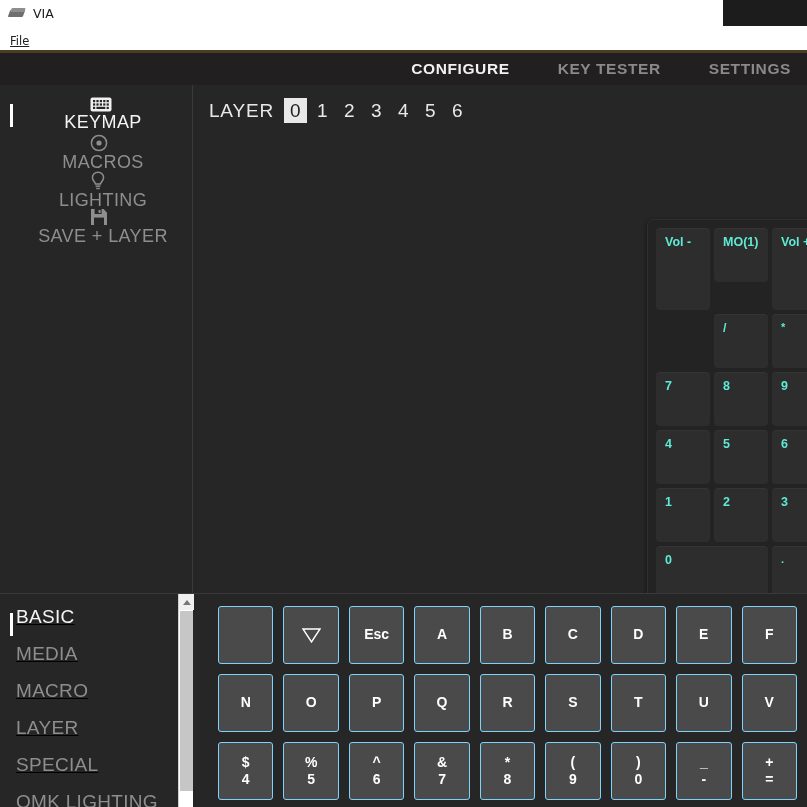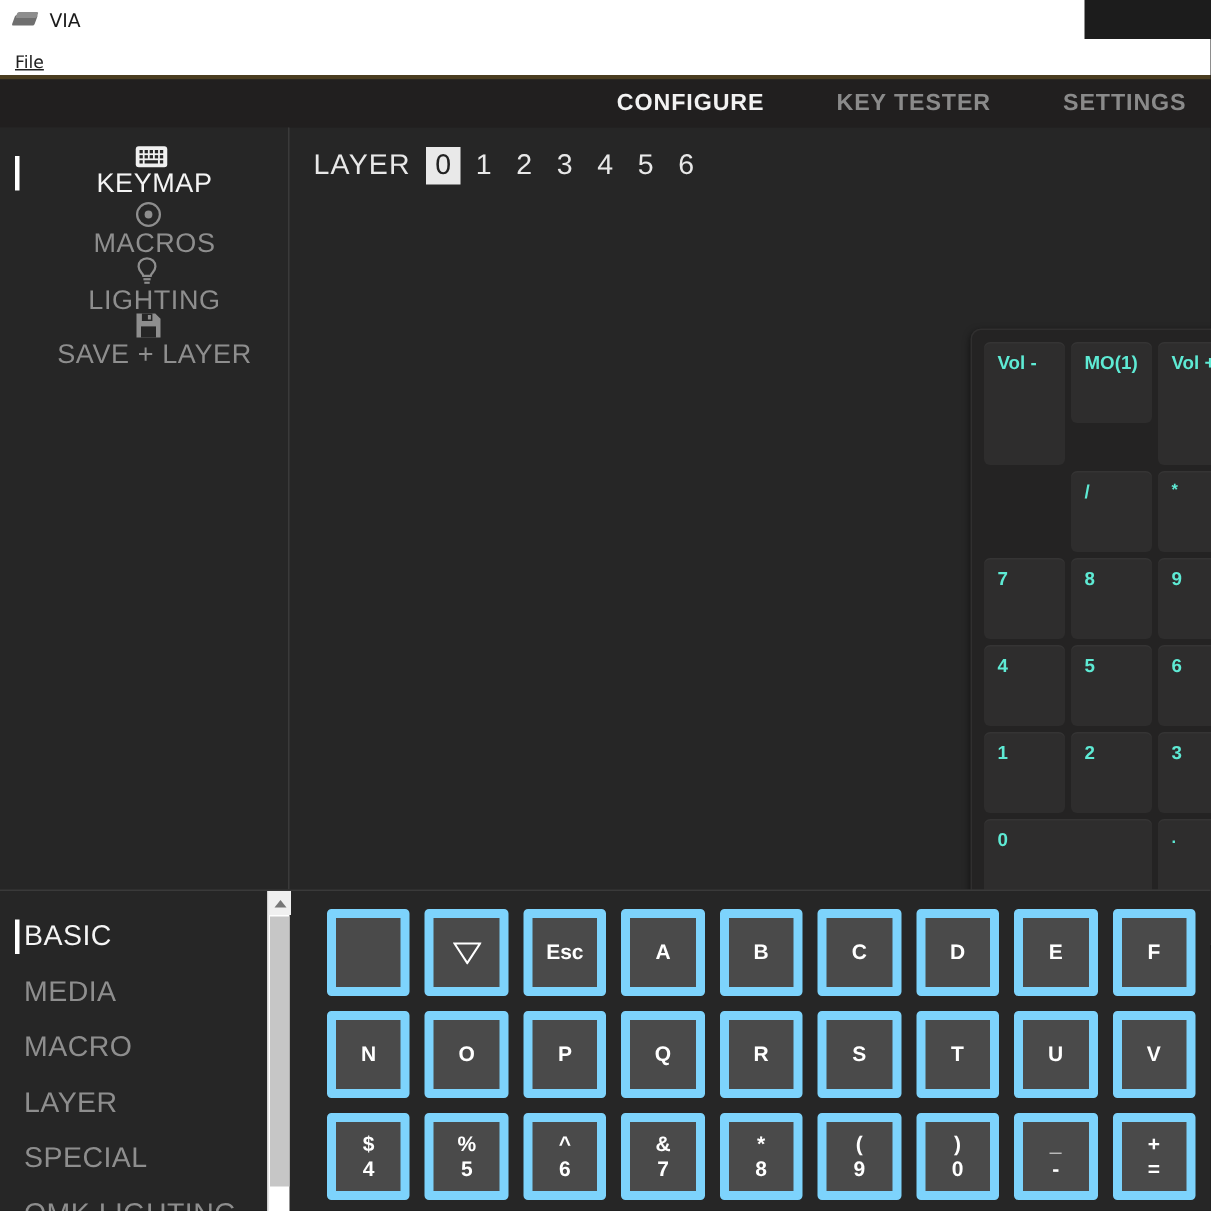--- a/index.html
+++ b/index.html
@@ -150,22 +150,22 @@
   .picker {
     position: absolute; left: 0; top: 593px; width: 807px; height: 214px;
     background: #262626;
     border-top: 1px solid #3a3a3a;
   }
   .cat-col {
     position: absolute; left: 0; top: 0; width: 178px; height: 214px;
     padding-top: 12px;
   }
   .cat-item {
-    height: 37px; display: flex; align-items: center;
-    padding-left: 16px; position: relative;
+    height: 37px; display: flex; align-items: flex-start;
+    padding-left: 16px; position: relative; text-decoration: underline;
   }
   .cat-item .accent {
     position: absolute; left: 10px; top: 7px;
     width: 3px; height: 23px; background: #ffffff;
   }
   .cat-label {
     font-size: 19px; color: #8e8e8e; letter-spacing: 0.3px;
   }
   .cat-item.active .cat-label { color: #f4f4f4; }
 
@@ -193,21 +193,21 @@
 
   .keygrid {
     position: absolute; left: 193px; top: 0; width: 614px; height: 214px;
     padding: 12px 0 0 25px;
   }
   .krow { display: flex; gap: 0; }
   .pk {
     width: 58px; height: 58px;
     margin-right: 10px; margin-bottom: 10px;
     background: #4a4a4a;
-    border: 6px solid #7dd3fc;
+    border: 1px solid #7dd3fc;
     border-radius: 3px;
     display: flex; flex-direction: column;
     align-items: center; justify-content: center;
     color: #ffffff;
     font-size: 14px; font-weight: bold;
     line-height: 1.25;
   }
   .pk .dual-top { font-size: 14px; }
   .pk .dual-bot { font-size: 14px; }
   .pk .tri-outline {

